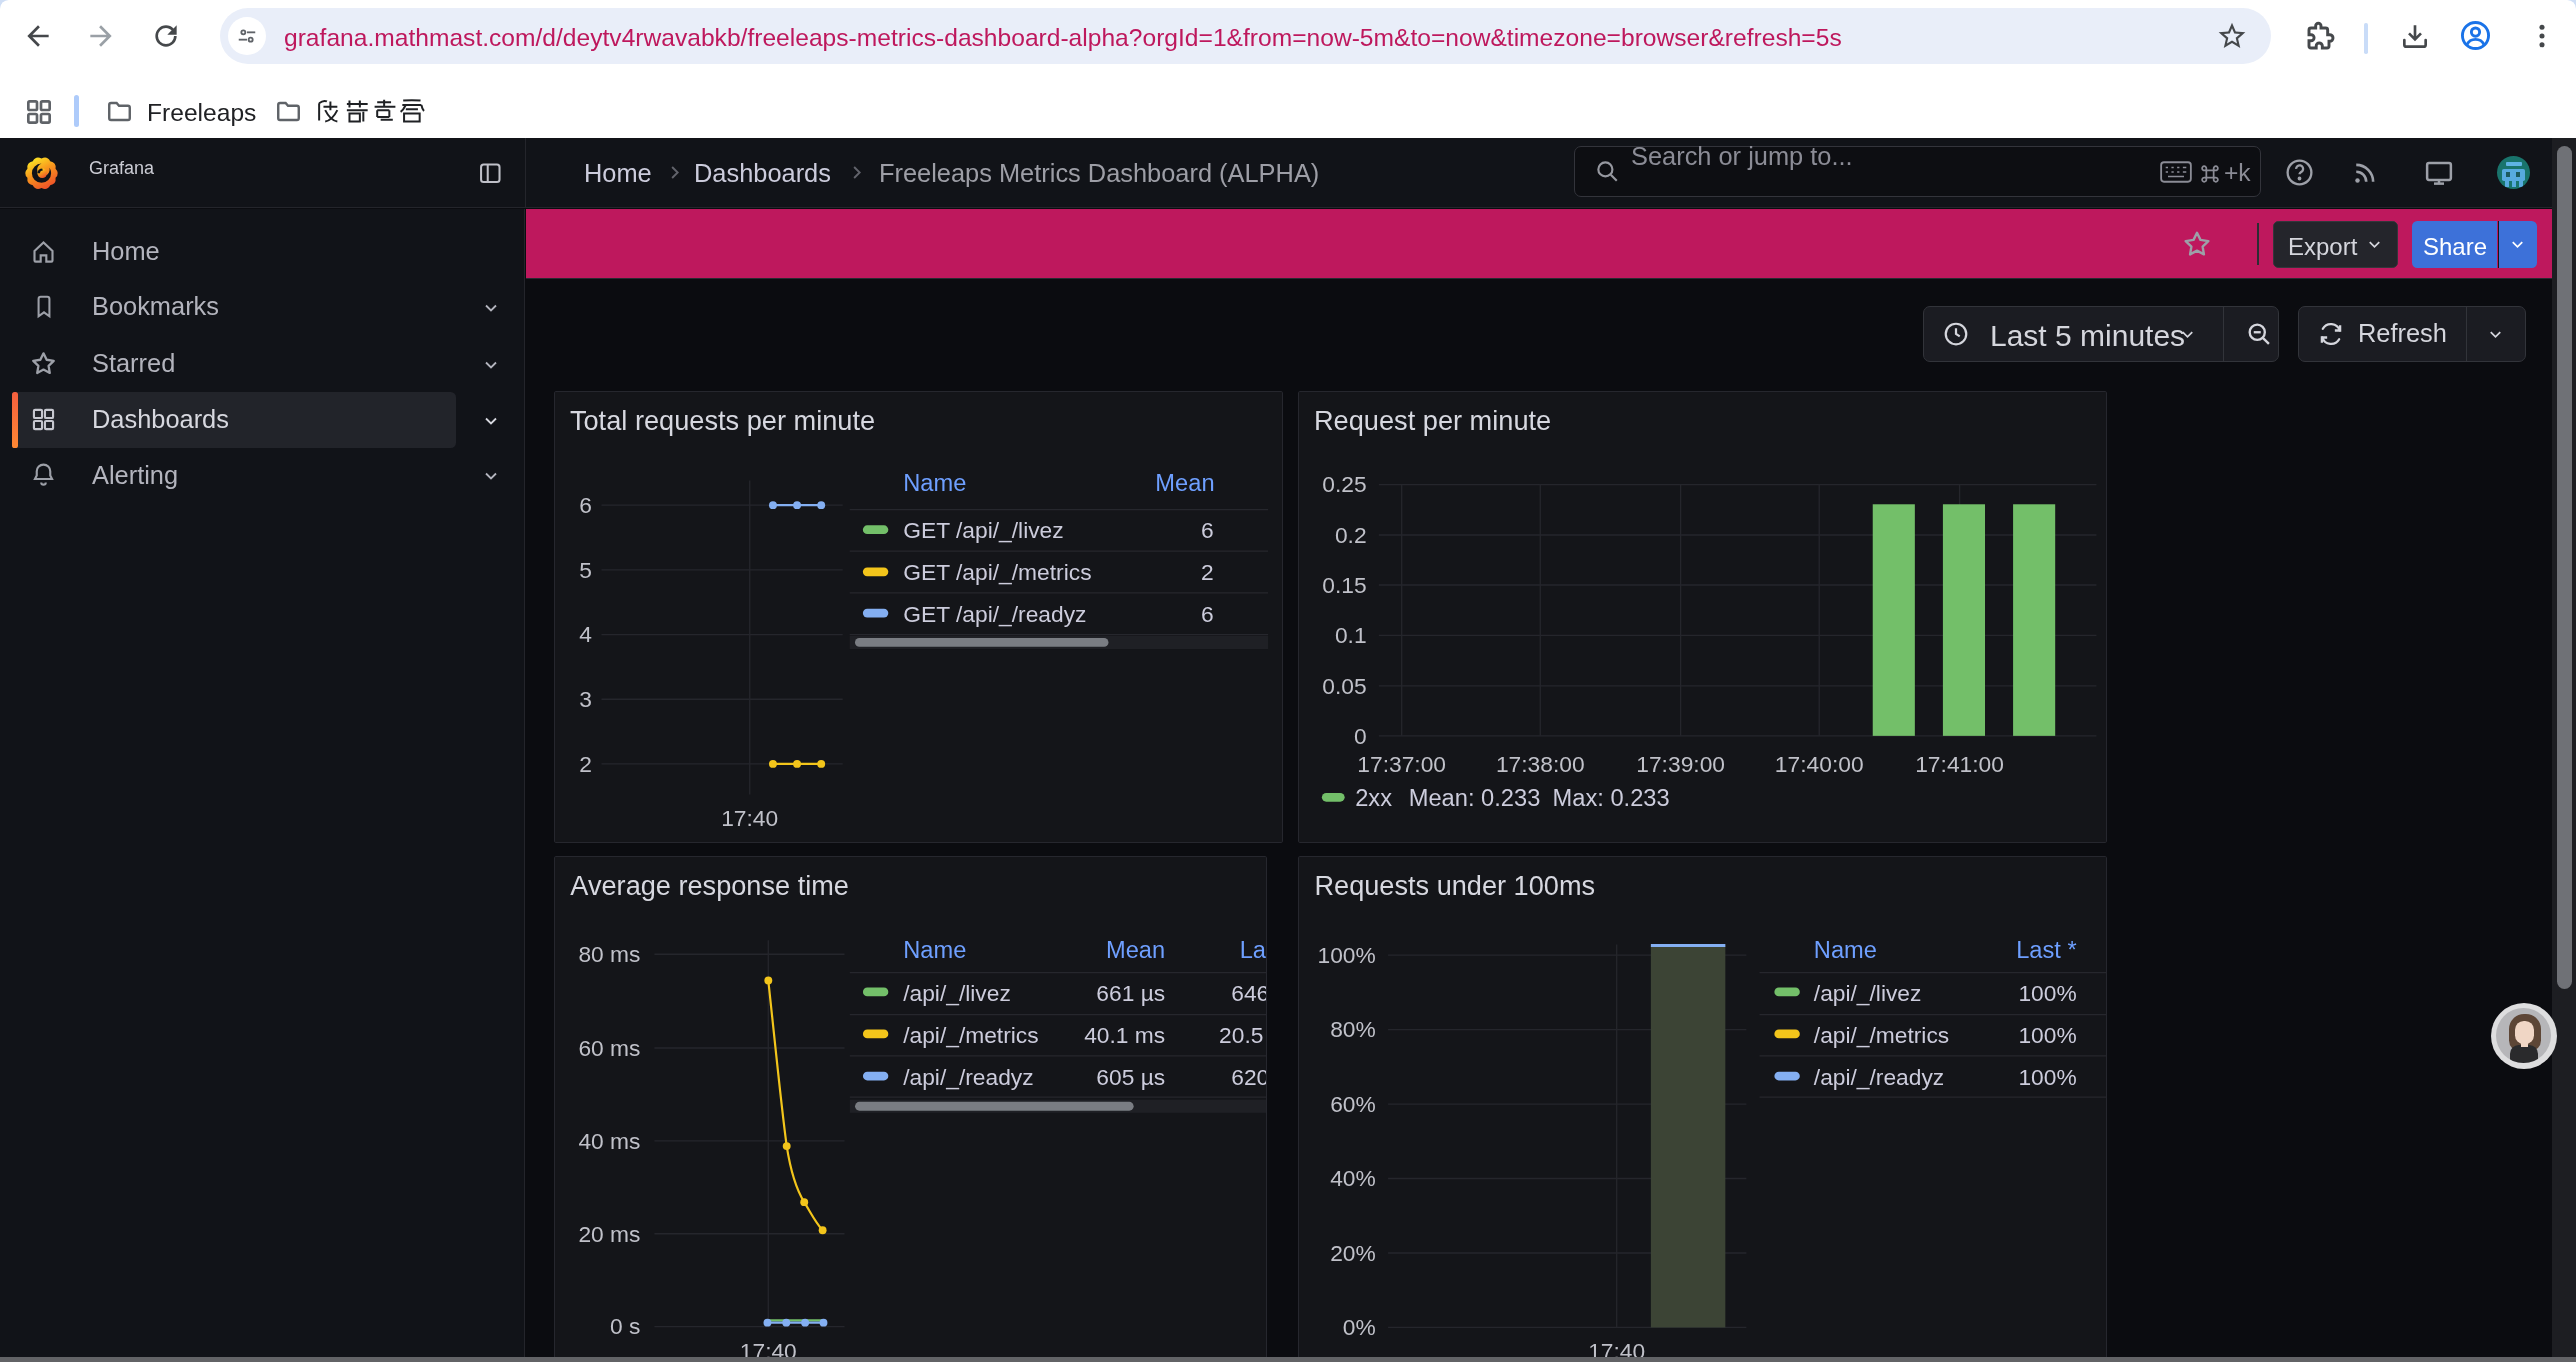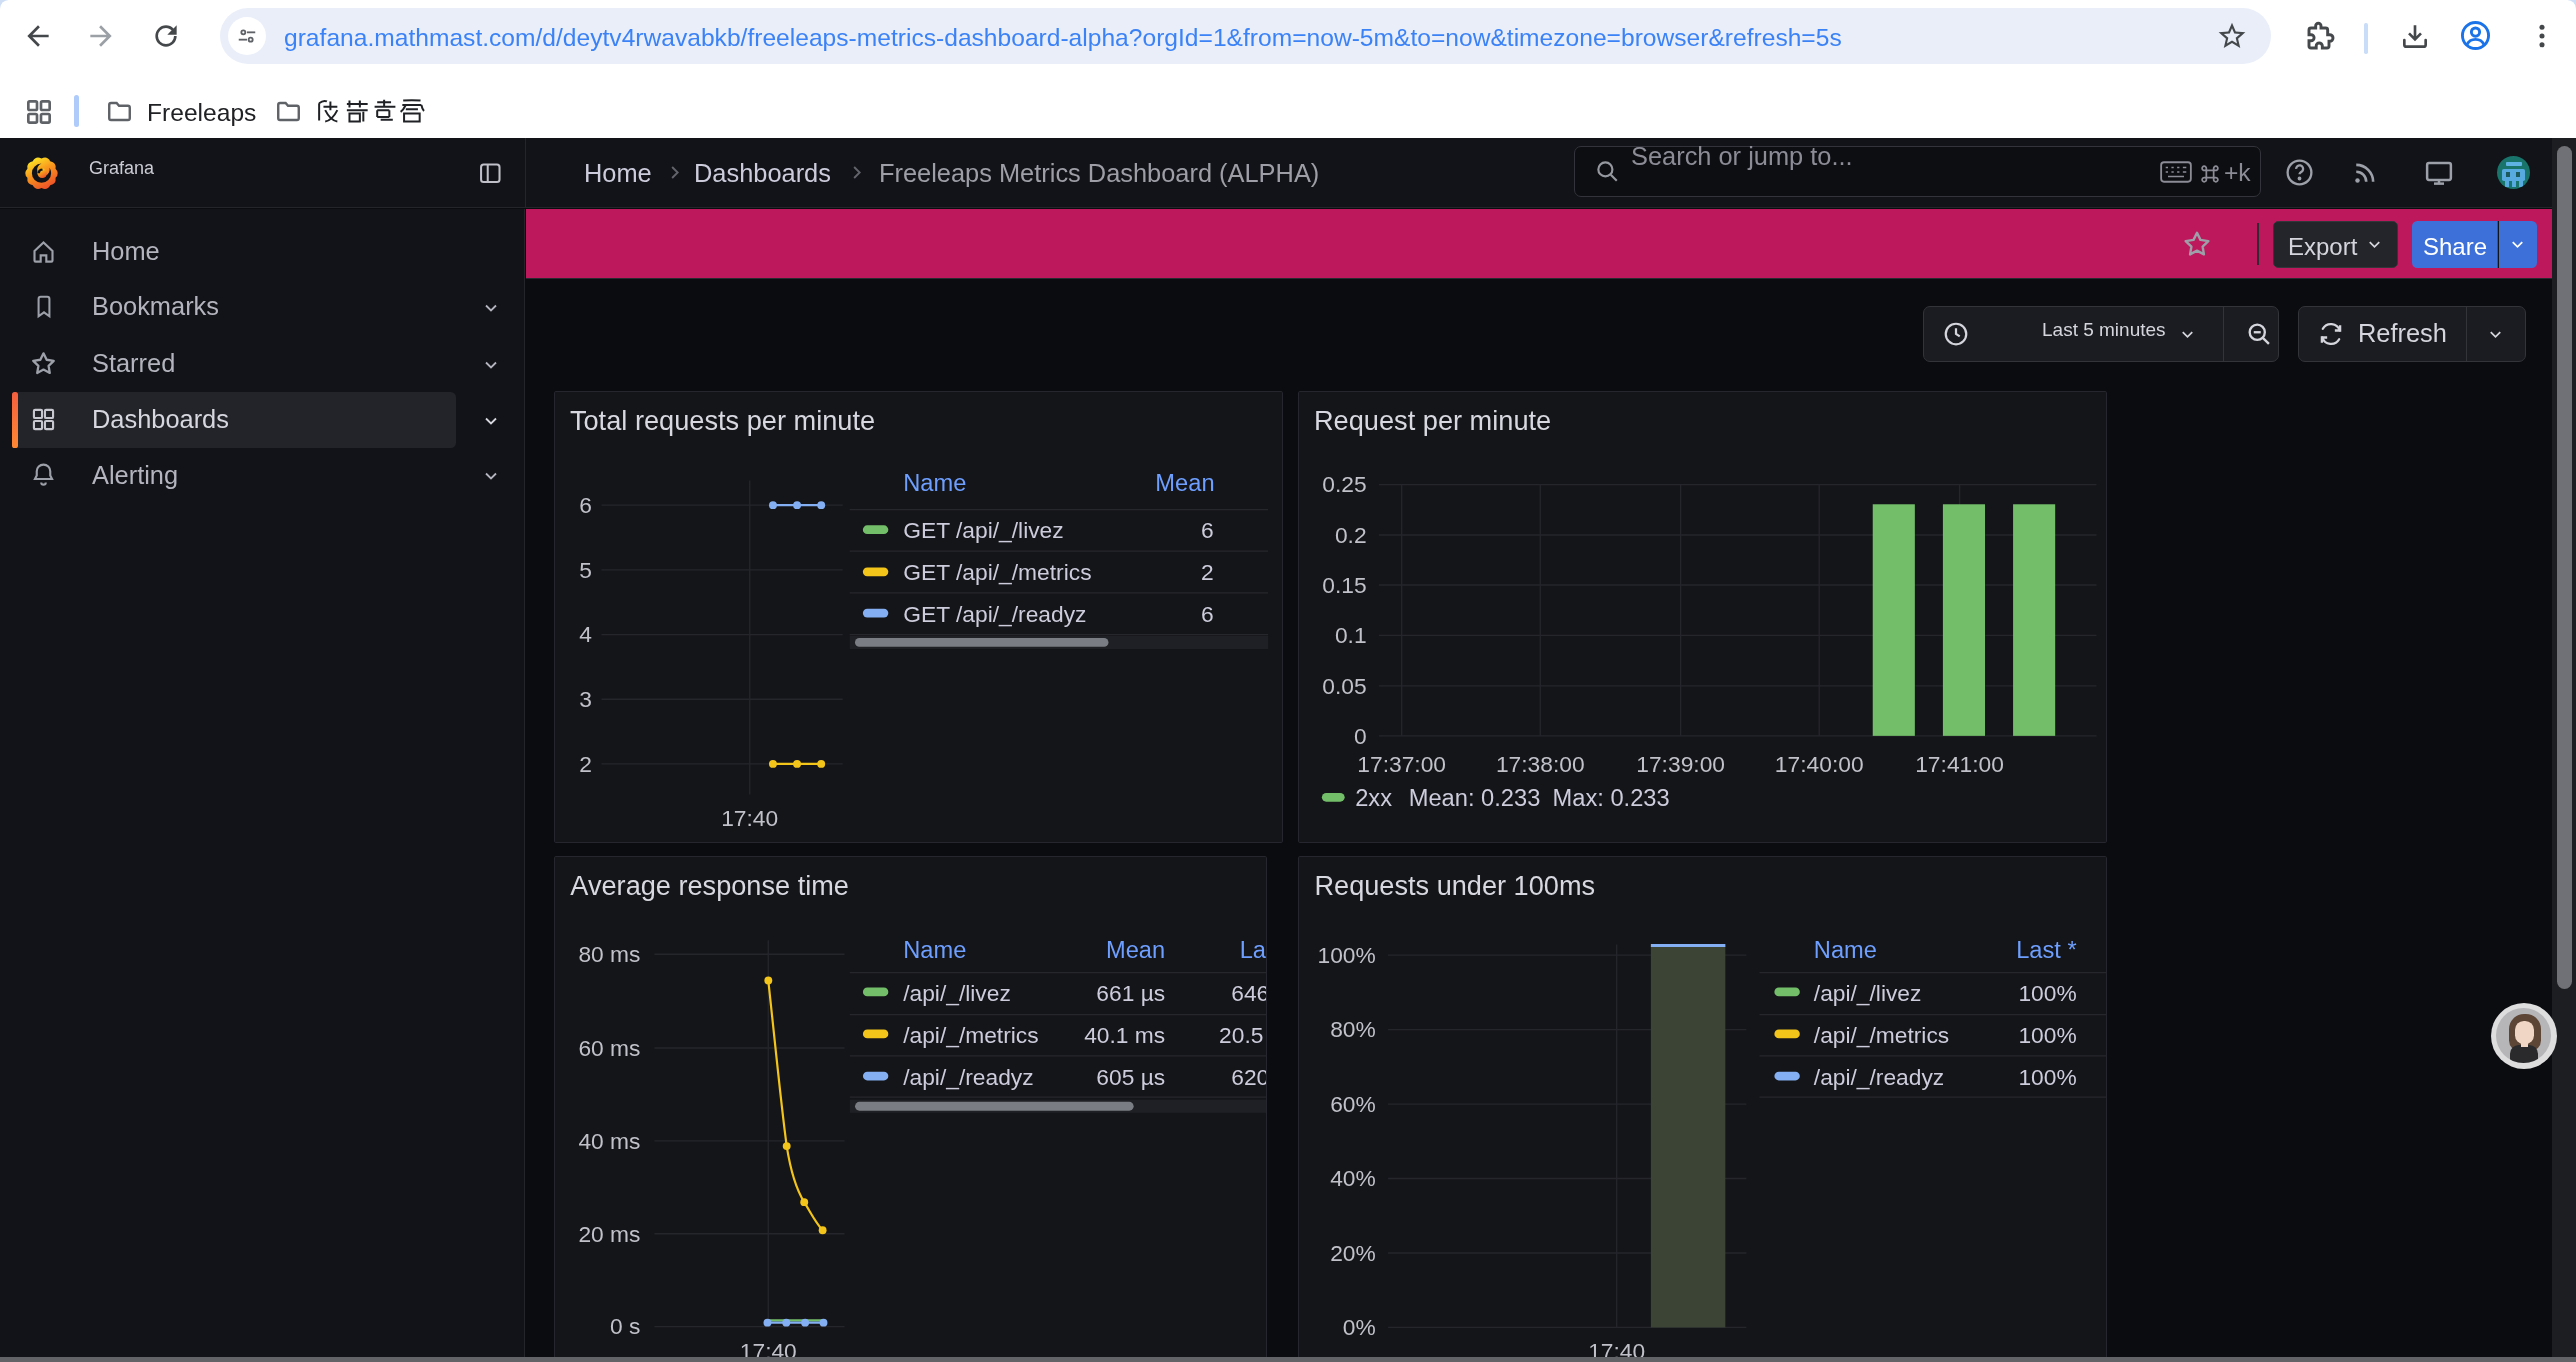--- a/index.html
+++ b/index.html
@@ -29,21 +29,21 @@
       </svg>
 
   <div class="abs" style="left:220px;top:8px;width:2051px;height:56px;background:#e9eef9;border-radius:28px;"></div>
   <div class="abs" style="left:228px;top:16.7px;width:38px;height:38px;background:#ffffff;border-radius:50%;"></div>
   <svg class="abs" style="left:236px;top:24.6px" width="22" height="22" viewBox="0 0 24 24" fill="none" stroke="#5f6368" stroke-width="2">
         <circle cx="8" cy="8" r="2.2"></circle>
         <line x1="12" y1="8" x2="21" y2="8"></line>
         <line x1="3" y1="16" x2="12" y2="16"></line>
         <circle cx="16" cy="16" r="2.2"></circle>
       </svg>
-  <div class="abs txt" style="left:284px;top:24px;font-size:24.6px;color:#3b82f6;">grafana.mathmast.com/d/deytv4rwavabkb/freeleaps-metrics-dashboard-alpha?orgId=1&amp;from=now-5m&amp;to=now&amp;timezone=browser&amp;refresh=5s</div>
+  <div class="abs txt" style="left:284px;top:24px;font-size:24.6px;color:#be185d;">grafana.mathmast.com/d/deytv4rwavabkb/freeleaps-metrics-dashboard-alpha?orgId=1&amp;from=now-5m&amp;to=now&amp;timezone=browser&amp;refresh=5s</div>
 
   <svg class="abs" style="left:2216px;top:20px" width="32" height="32" viewBox="0 0 24 24" fill="#45484b">
         <path d="M22 9.24l-7.19-.62L12 2 9.19 8.63 2 9.24l5.46 4.73L5.82 21 12 17.27 18.18 21l-1.63-7.03L22 9.24zM12 15.4l-3.76 2.27 1-4.28-3.32-2.88 4.38-.38L12 6.1l1.71 4.04 4.38.38-3.32 2.88 1 4.28L12 15.4z"></path>
       </svg>
 
   <svg class="abs" style="left:2303px;top:20px" width="32" height="32" viewBox="0 0 24 24" fill="none" stroke="#45484b" stroke-width="2.2">
         <path d="M20 11h-1.5V7.5A1.5 1.5 0 0017 6h-3.5V4.5a2 2 0 10-4 0V6H6a1.5 1.5 0 00-1.5 1.5V11H6a2.3 2.3 0 010 4.6H4.5v3.9A1.5 1.5 0 006 21h3.9v-1.5a2.3 2.3 0 014.6 0V21H18a1.5 1.5 0 001.5-1.5V16H20a2.5 2.5 0 000-5z"></path>
       </svg>
 
   <div class="abs" style="left:2364px;top:23px;width:3.5px;height:31px;background:#c9dcf8;border-radius:1.8px;"></div>
@@ -231,21 +231,21 @@
       </svg>
 </div>
 
 <div id="canvas" class="abs" style="left:526px;top:281px;width:2026px;height:1077px;background:#0b0c10;overflow:hidden;">
 
   <div class="abs" style="left:1397px;top:25.4px;width:356px;height:56px;background:#1b1c22;border:0.9px solid #32343a;border-radius:7px;"></div>
   <svg class="abs" style="left:1416px;top:39px" width="28" height="28" viewBox="0 0 24 24" fill="none" stroke="#d5d6dd" stroke-width="1.9">
         <circle cx="12" cy="12" r="8.8"></circle>
         <path d="M12 7v5l3.2 2"></path>
       </svg>
-  <div class="abs txt" style="left:1516px;top:38px;font-size:19px;color:#d5d6dd;">Last 5 minutes</div>
+  <div class="abs txt" style="left:1464px;top:38px;font-size:30px;color:#d5d6dd;">Last 5 minutes</div>
   <svg class="abs" style="left:1652px;top:44px" width="19" height="19" viewBox="0 0 24 24" fill="none" stroke="#d5d6dd" stroke-width="2.2">
         <polyline points="6 9 12 15 18 9"></polyline>
       </svg>
   <div class="abs" style="left:1697px;top:26px;width:0.9px;height:54px;background:#32343a;"></div>
   <svg class="abs" style="left:1719px;top:39px" width="28" height="28" viewBox="0 0 24 24" fill="none" stroke="#d5d6dd" stroke-width="2">
         <circle cx="10.5" cy="10.5" r="6.5"></circle>
         <line x1="15.5" y1="15.5" x2="20.5" y2="20.5"></line>
         <line x1="7.5" y1="10.5" x2="13.5" y2="10.5"></line>
       </svg>
   <div class="abs" style="left:1772px;top:25.4px;width:228px;height:56px;background:#1b1c22;border:0.9px solid #32343a;border-radius:7px;"></div>

